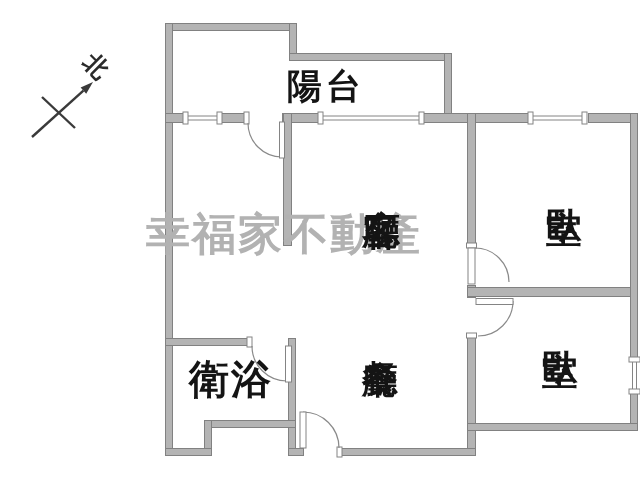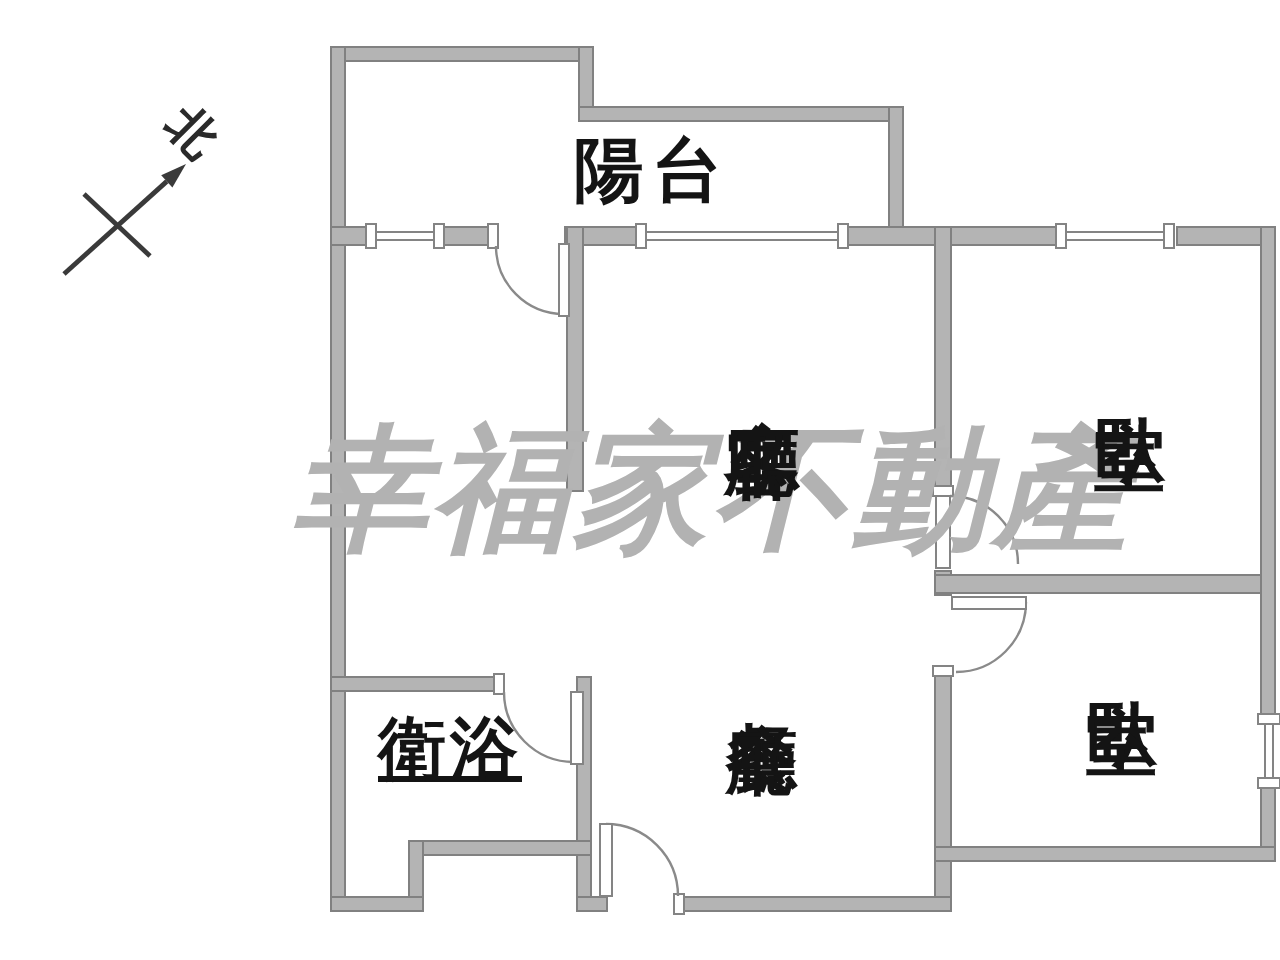--- a/index.html
+++ b/index.html
@@ -7,33 +7,33 @@
     position:relative;width:640px;height:480px;background:#ffffff;overflow:hidden;
     font-family:"DejaVu Sans",sans-serif;
   }
   .wall{
     position:absolute;background:#b4b4b4;border:1px solid #818181;box-sizing:border-box;
     z-index:1;
   }
   #openings{position:absolute;left:0;top:0;z-index:2;pointer-events:none;}
   .watermark{
     position:absolute;left:146px;top:212px;z-index:3;
-    font-size:68px;font-weight:700;letter-spacing:2px;color:#b2b2b2;
-    white-space:nowrap;line-height:1;font-style:italic;
+    font-size:44px;font-weight:700;letter-spacing:2px;color:#b2b2b2;
+    white-space:nowrap;line-height:1;
   }
   .room-label{
     position:absolute;z-index:4;color:#141414;font-weight:600;line-height:1.05;
     white-space:nowrap;
   }
   .vertical{writing-mode:vertical-rl;text-orientation:upright;}
   .lbl-balcony{left:259px;top:68px;font-size:35px;letter-spacing:4px;margin-left:28px;}
   .lbl-kitchen{left:191px;top:183px;font-size:35px;letter-spacing:2px;}
   .lbl-living{left:360px;top:179px;font-size:38px;}
   .lbl-dining{left:361px;top:331px;font-size:36px;}
-  .lbl-bath{left:189px;top:358px;font-size:34px;letter-spacing:2px;text-decoration:underline;}
+  .lbl-bath{left:189px;top:358px;font-size:40px;letter-spacing:2px;}
   .lbl-bed-n{left:545px;top:180px;font-size:36px;}
   .lbl-bed-s{left:541px;top:322px;font-size:36px;}
   #compass{position:absolute;left:12px;top:42px;width:115px;height:112px;z-index:4;}
   #compass .north-label{
     position:absolute;left:72px;top:8px;font-size:24px;font-weight:700;color:#2a2a2a;
     transform:rotate(45deg);transform-origin:center;
   }
 </style>
 </head>
 <body>

